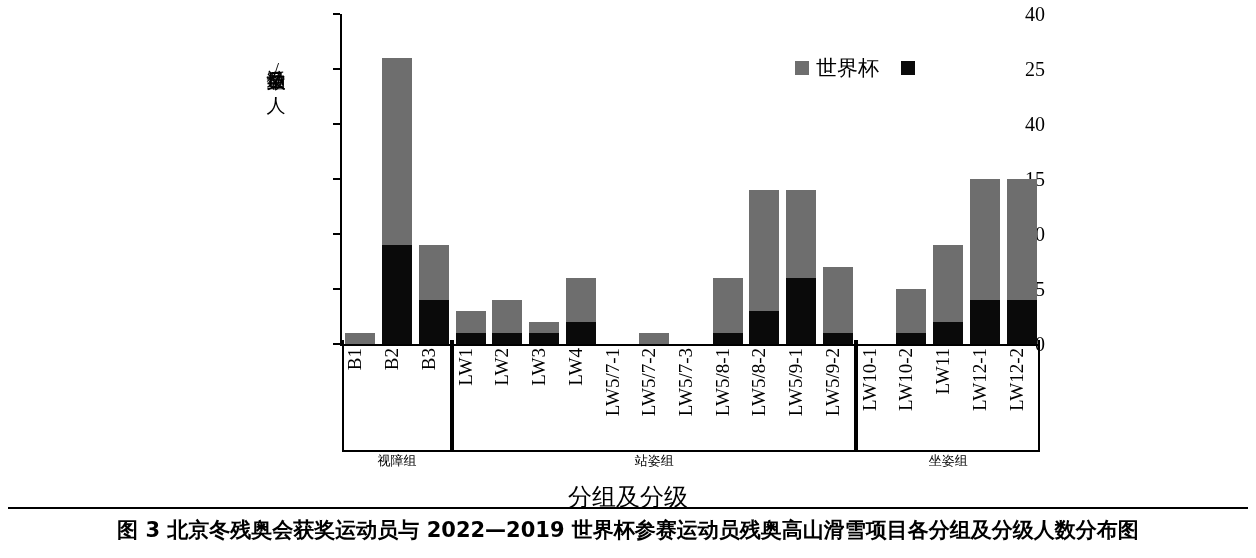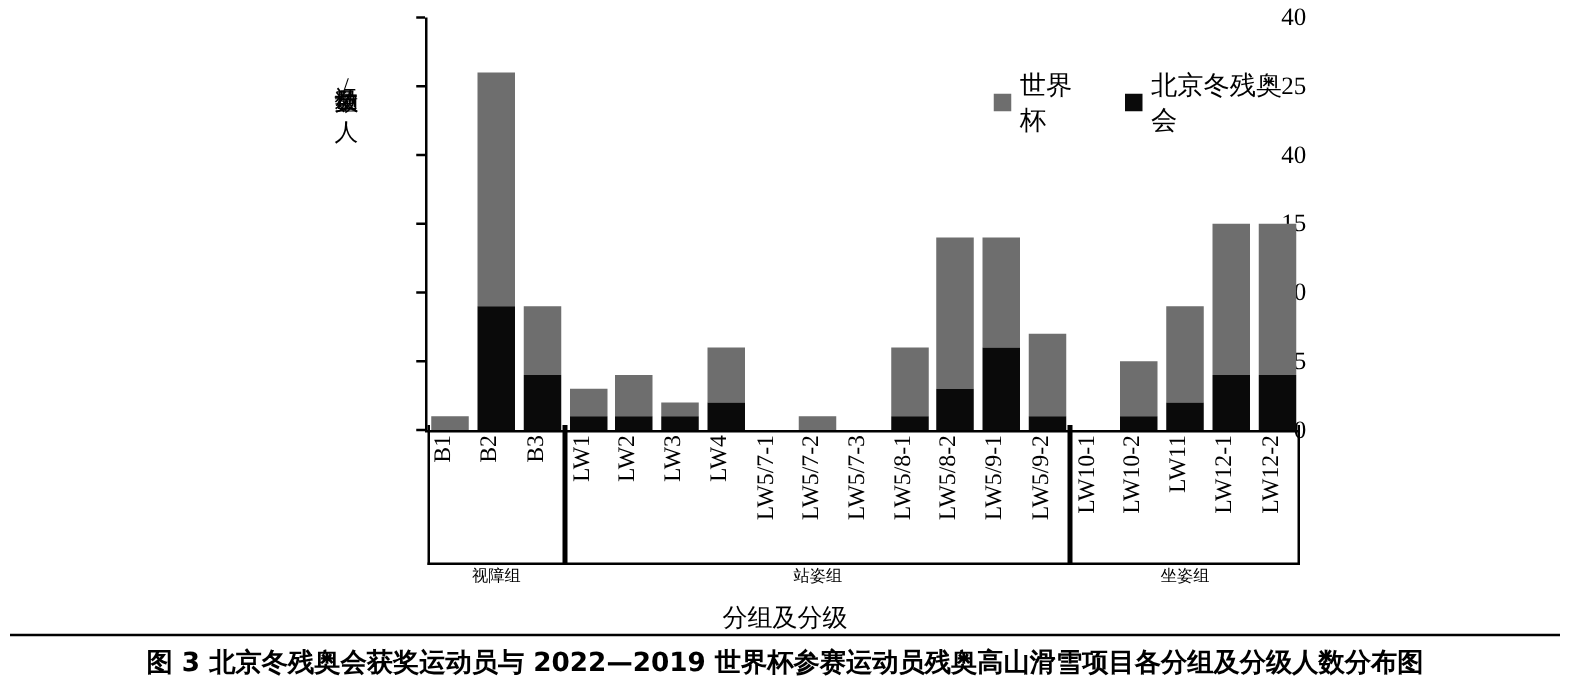--- a/index.html
+++ b/index.html
@@ -161,21 +161,21 @@
     font-size: 13px;
     text-align: center;
     font-family: "DejaVu Sans", sans-serif;
   }
   .xaxis-title {
     position: absolute;
     left: 0;
     top: 481px;
     width: 1256px;
     text-align: center;
-    font-size: 20px;
+    font-size: 24px;
     font-family: "DejaVu Sans", sans-serif;
   }
 
   
   .caption {
     position: absolute;
     left: 0;
     top: 516px;
     width: 1256px;
     text-align: center;
@@ -285,21 +285,20 @@
         </div>
       </div>
 
     <div class="legend">
       <div class="legend-item">
         <span class="legend-swatch" id="sw-worldcup" style="background: rgb(110, 110, 110);"></span>
         <span>世界杯</span>
       </div>
       <div class="legend-item">
         <span class="legend-swatch" id="sw-para" style="background: rgb(10, 10, 10);"></span>
-        <span>北京冬残奥会</span>
       </div>
     </div>
   </div>
 
   <div class="xlabels" id="xlabels">
       <div class="xlabel" style="left: 3.36842px;">B1</div>
       <div class="xlabel" style="left: 40.1053px;">B2</div>
       <div class="xlabel" style="left: 76.8421px;">B3</div>
       <div class="xlabel" style="left: 113.579px;">LW1</div>
       <div class="xlabel" style="left: 150.316px;">LW2</div>

